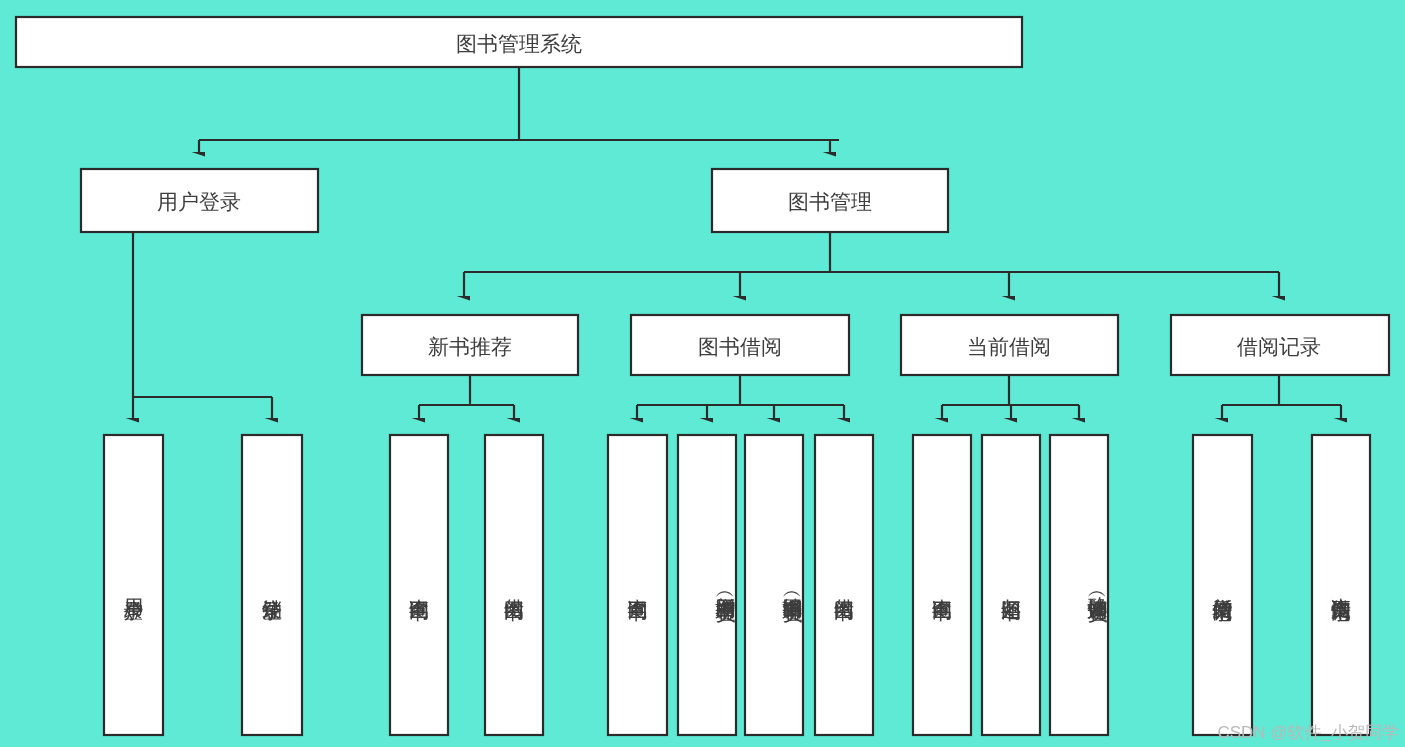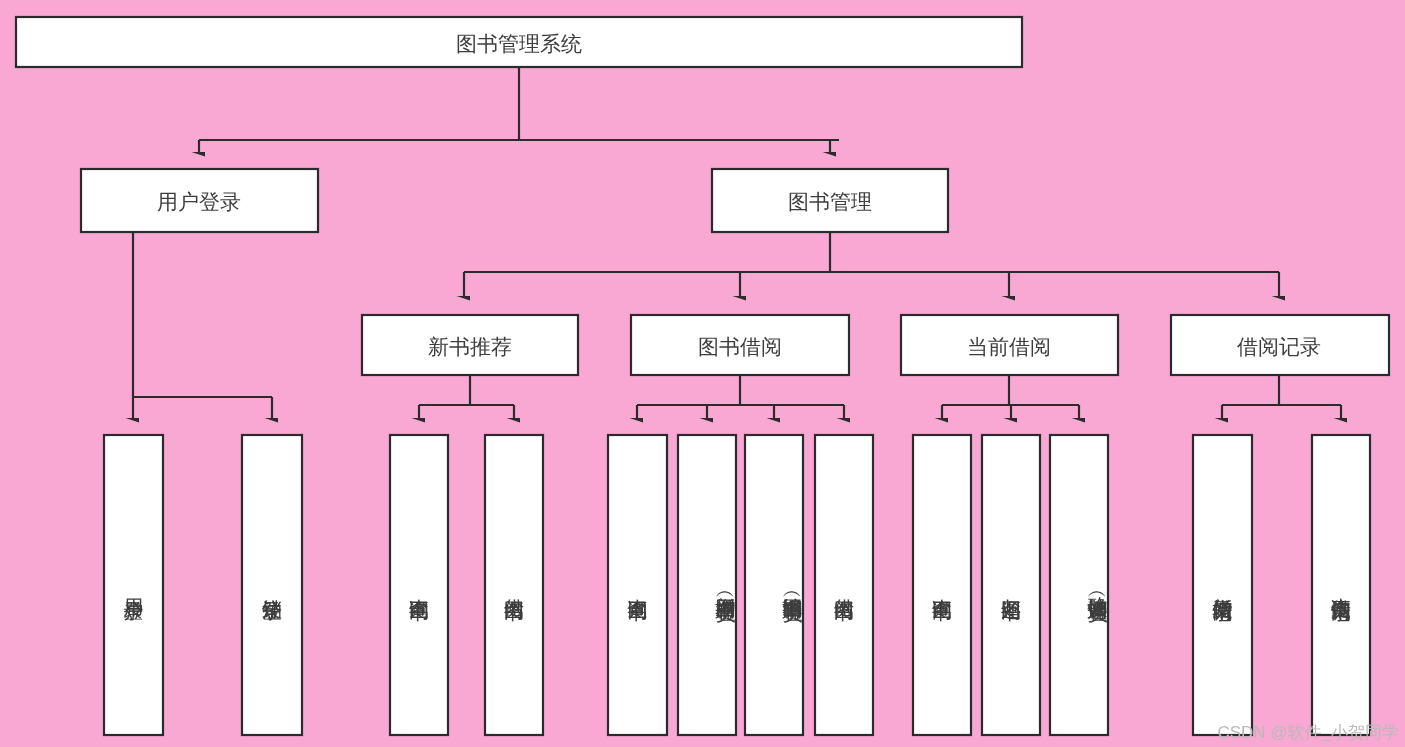--- a/index.html
+++ b/index.html
@@ -7,21 +7,21 @@
     padding: 0;
     background: #ffffff;
   }
   body {
     font-family: "Liberation Sans", "DejaVu Sans", sans-serif;
   }
   #stage {
     position: relative;
     width: 1405px;
     height: 747px;
-    background: #f9a8d4;
+    background: #5eead4;
     overflow: hidden;
   }
   #diagram-svg {
     position: absolute;
     left: 0;
     top: 0;
     width: 1405px;
     height: 747px;
     display: block;
   }

